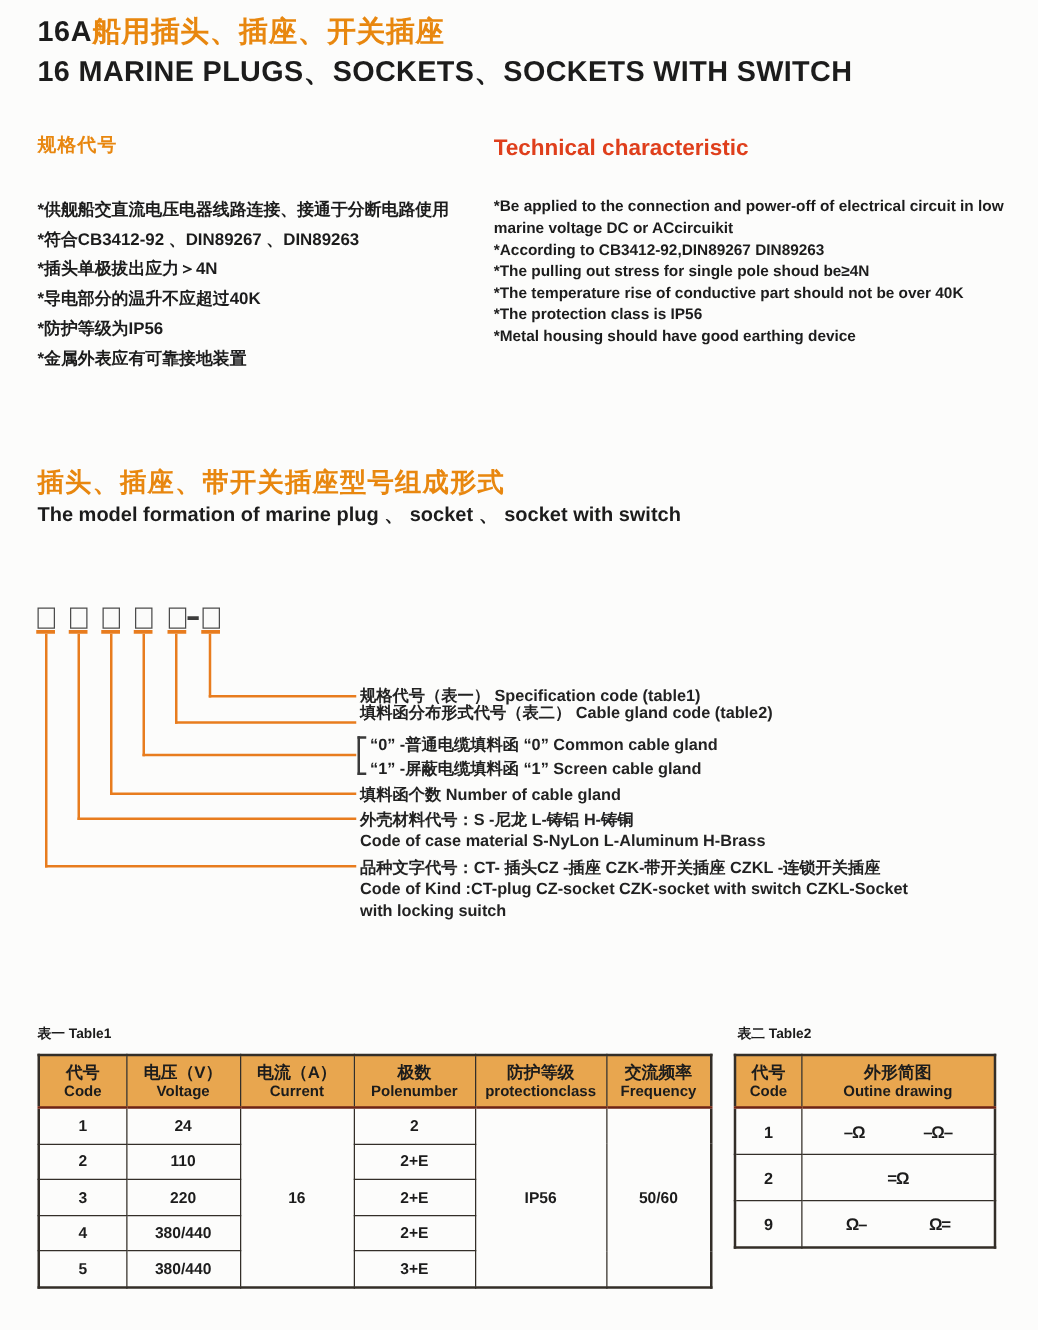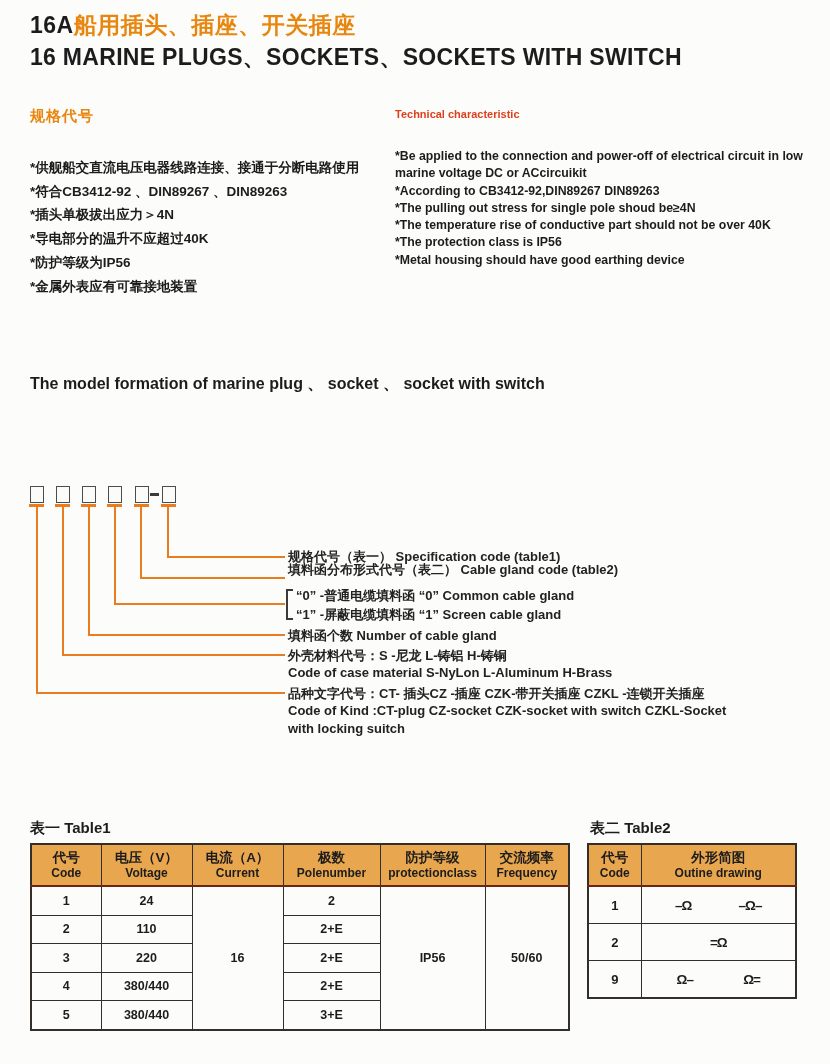--- a/index.html
+++ b/index.html
@@ -8,35 +8,35 @@
     background:#fcfcfb; overflow:hidden; color:var(--text,#1c1c1c);
     font-family:"Liberation Sans","DejaVu Sans",sans-serif;
   }
   .abs{position:absolute;}
   
   .h1{font-size:23px; font-weight:bold; letter-spacing:0.5px; white-space:nowrap;}
   .h1 .cn{color:var(--accent-orange);}
   .h2{font-size:23px; font-weight:bold; letter-spacing:0.3px; white-space:nowrap; margin-top:1px;}
   
   .tech-h-cn{font-size:15px;font-weight:bold;color:var(--accent-orange);letter-spacing:1px;}
-  .tech-h-en{font-size:11px;font-weight:bold;color:var(--accent-red);}
+  .tech-h-en{font-size:18px;font-weight:bold;color:var(--accent-red);}
   .cn-list{margin-top:30px;font-size:13.5px;font-weight:600;line-height:23.7px;white-space:nowrap;}
   .en-list{margin-top:28px;font-size:12.3px;font-weight:600;line-height:17.3px;white-space:nowrap;}
   
   .sec-h-cn{font-size:21px;font-weight:bold;color:var(--accent-orange);letter-spacing:1px;white-space:nowrap;}
   .sec-h-en{font-size:16px;font-weight:bold;white-space:nowrap;margin-top:2px;}
   
   .mbox{position:absolute;width:12px;height:15px;border:1.6px solid #4c4c4c;background:#fbfbfa;}
   .mtick{position:absolute;width:15px;height:2.5px;background:var(--diagram-line);}
   .mdash{position:absolute;width:9px;height:2.5px;background:#3c3c3c;}
   .conn{position:absolute;border-left:2px solid var(--diagram-line);border-bottom:2px solid var(--diagram-line);}
   .callout{position:absolute;font-size:13px;font-weight:600;white-space:nowrap;color:#222;}
   .bracket{position:absolute;width:5px;border-left:2px solid #3a3a3a;border-top:2px solid #3a3a3a;border-bottom:2px solid #3a3a3a;}
   
-  .tcap{position:absolute;font-size:15px;font-weight:bold;white-space:nowrap;}
+  .tcap{position:absolute;font-size:11px;font-weight:bold;white-space:nowrap;}
   table{border-collapse:collapse;table-layout:fixed;}
   th,td{border:1.6px solid var(--table-border);text-align:center;vertical-align:middle;padding:0;margin-left:28px;}
   table{border:2px solid var(--table-border);}
   th{background:var(--table-header-bg);padding:4px 1px;border-bottom:2.4px solid #6e2314;}
   .th-cn{font-size:13.5px;font-weight:bold;line-height:17px;}
   .th-en{font-size:12px;font-weight:bold;line-height:15px;}
   .t1 td{height:27.5px;font-size:12.5px;font-weight:600;}
   .t2 td{height:36px;font-size:13px;font-weight:600;}
   .draw-wrap{display:flex;justify-content:space-around;align-items:center;padding:0 10px;}
   .draw-wrap.single{justify-content:center;}
@@ -73,20 +73,21 @@
       <div>marine voltage DC or ACcircuikit</div>
       <div>*According to CB3412-92,DIN89267 DIN89263</div>
       <div>*The pulling out stress for single pole shoud be≥4N</div>
       <div>*The temperature rise of conductive part should not be over 40K</div>
       <div>*The protection class is IP56</div>
       <div>*Metal housing should have good earthing device</div>
     </div>
   </div>
 
   <div class="abs" style="left:30px;top:372px;">
+    <div class="sec-h-cn">插头、插座、带开关插座型号组成形式</div>
     <div class="sec-h-en">The model formation of marine plug 、 socket 、 socket with switch</div>
   </div>
 
   <div>
 
     <div class="mbox" style="left:30px;top:486px;"></div>
     <div class="mbox" style="left:56px;top:486px;"></div>
     <div class="mbox" style="left:82px;top:486px;"></div>
     <div class="mbox" style="left:108px;top:486px;"></div>
     <div class="mbox" style="left:135px;top:486px;"></div>

